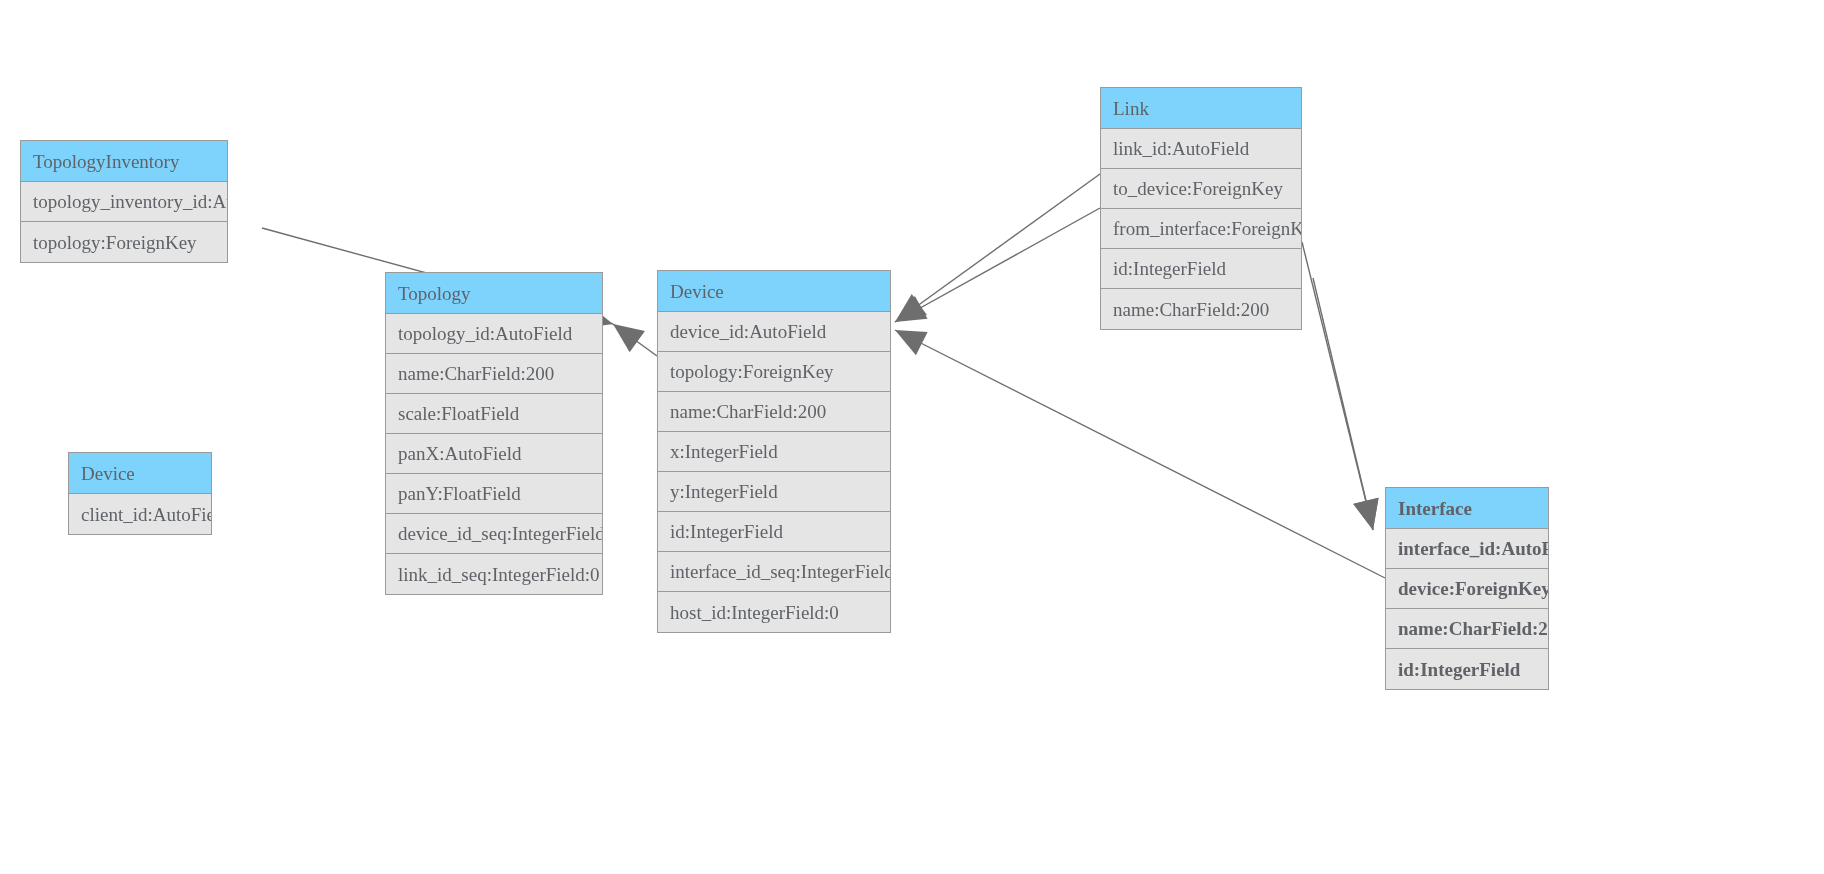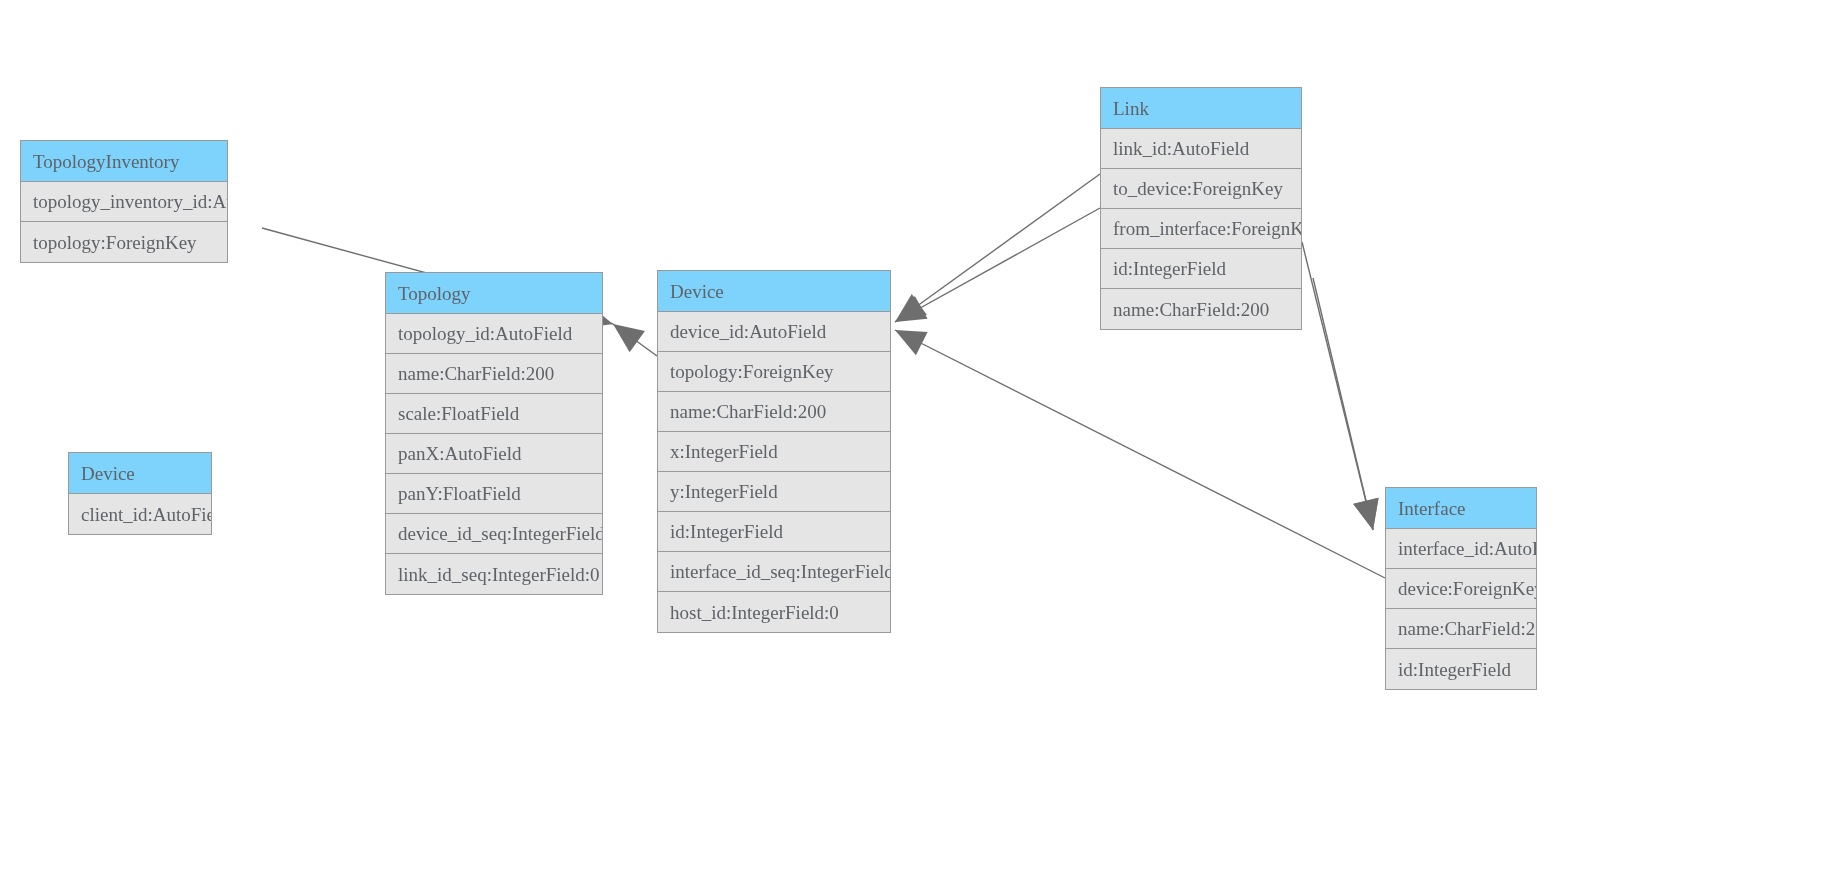--- a/index.html
+++ b/index.html
@@ -146,21 +146,21 @@
       <div class="entity" style="left: 1100px; top: 87px; width: 202px;">
         <div class="entity-header">Link</div>
         <div class="entity-fields">
           <div class="entity-field">link_id:AutoField</div>
           <div class="entity-field">to_device:ForeignKey</div>
           <div class="entity-field">from_interface:ForeignKey</div>
           <div class="entity-field">id:IntegerField</div>
           <div class="entity-field">name:CharField:200</div>
         </div>
       </div>
-      <div class="entity" style="left: 1385px; top: 487px; width: 152px;">
+      <div class="entity" style="left: 1385px; top: 487px; width: 164px; font-weight: bold;">
         <div class="entity-header">Interface</div>
         <div class="entity-fields">
           <div class="entity-field">interface_id:AutoField</div>
           <div class="entity-field">device:ForeignKey</div>
           <div class="entity-field">name:CharField:200</div>
           <div class="entity-field">id:IntegerField</div>
         </div>
       </div>
     </div>
 

